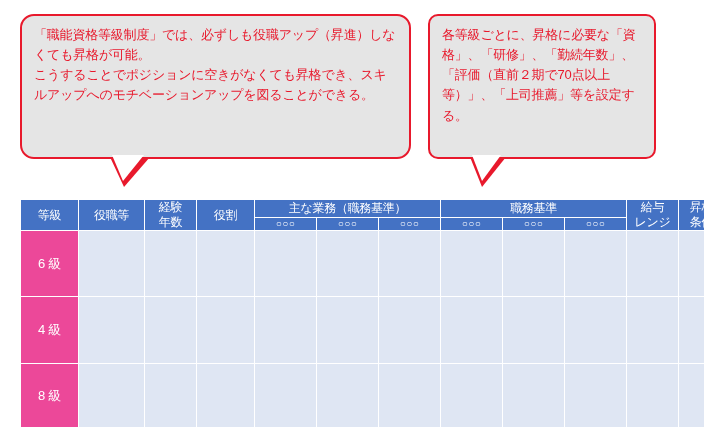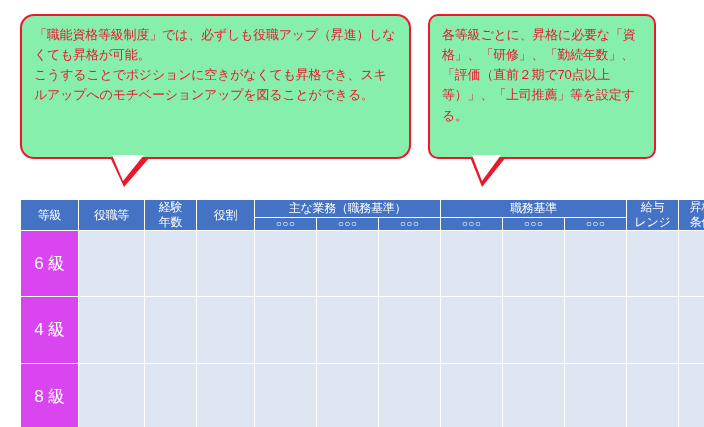--- a/index.html
+++ b/index.html
@@ -14,21 +14,21 @@
     position: relative;
     overflow: hidden;
   }
 
   
   .callout {
     position: absolute;
     box-sizing: border-box;
     border: 2px solid #e8192c;
     border-radius: 14px;
-    background: #86efac;
+    background: #e5e5e5;
     color: #e8192c;
     font-size: 13px;
     line-height: 1.55;
     padding: 9px 12px 9px 12px;
     text-align: left;
     letter-spacing: -0.2px;
   }
   .callout p {
     margin: 0;
   }
@@ -110,23 +110,23 @@
     font-weight: normal;
   }
   .hdr {
     background: #4472c4;
     color: #ffffff;
     font-size: 12px;
     line-height: 1.25;
     letter-spacing: -0.3px;
   }
   .grade-cell {
-    background: #d946ef;
+    background: #ec4899;
     color: #ffffff;
-    font-size: 17px;
+    font-size: 13px;
     letter-spacing: -0.3px;
   }
   .body-cell {
     background: #dfe6f3;
   }
   .circles {
     background: #4472c4;
     color: #ffffff;
     font-size: 10px;
     letter-spacing: 0.5px;

